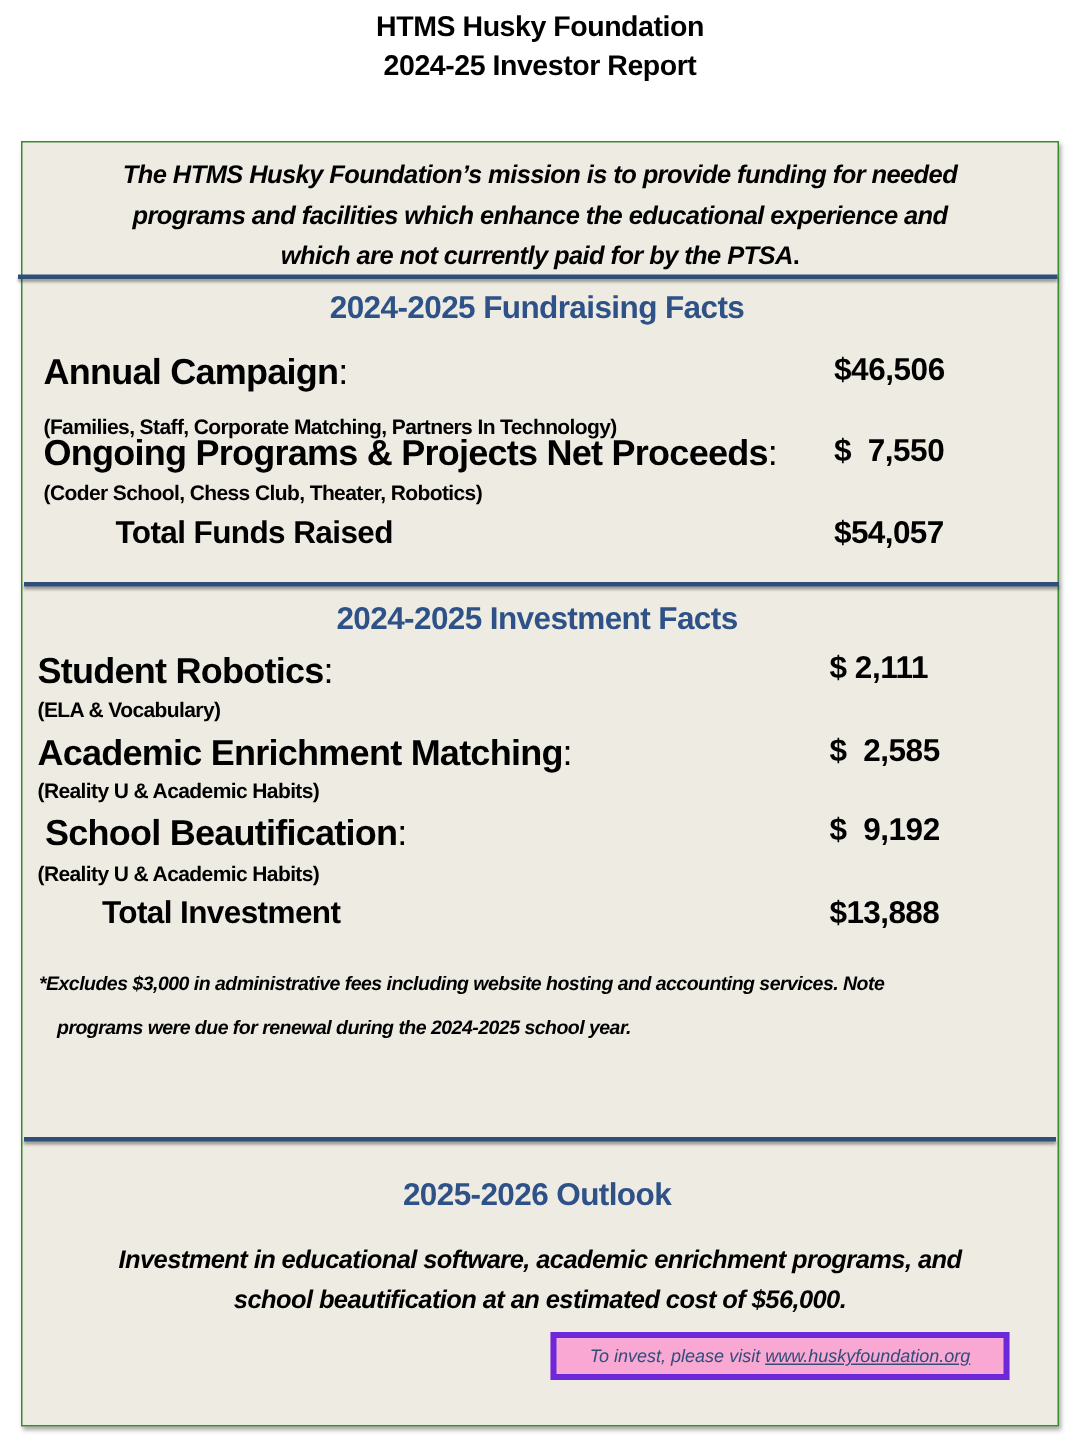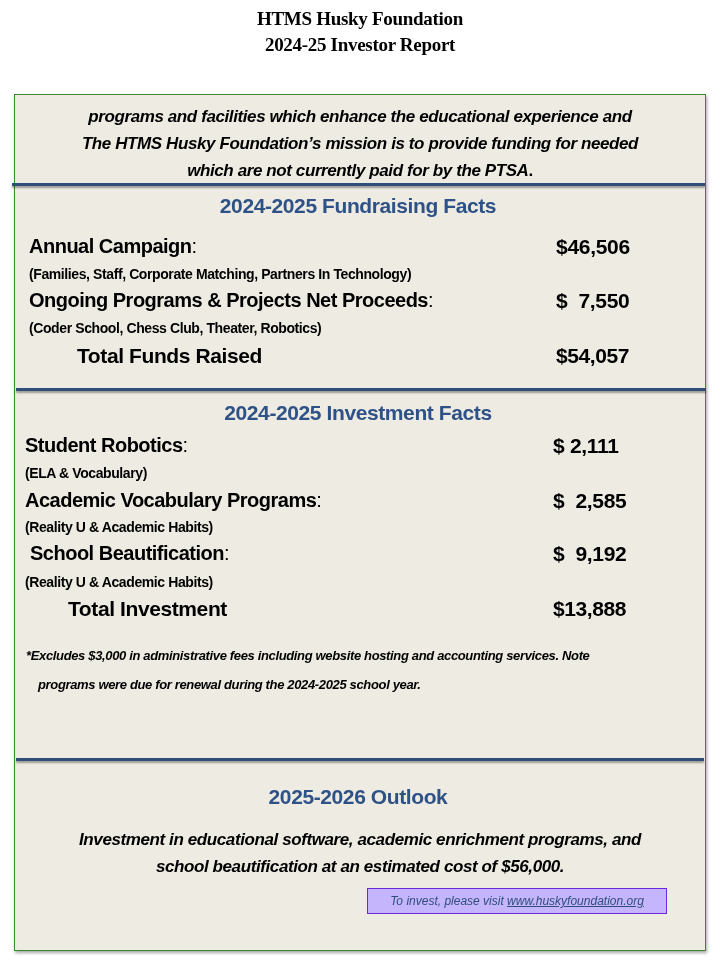--- a/index.html
+++ b/index.html
@@ -1,102 +1,102 @@
 <!DOCTYPE html>
 <html><head>
 <meta charset="utf-8">
 <style>
   html, body { margin: 0; padding: 0; }
   body {
     width: 720px; height: 960px; background: #ffffff; position: relative; overflow: hidden;
     font-family: "Liberation Sans", sans-serif; color: #000;
   }
-  .header { position: absolute; left: 0; top: 6px; width: 720px; text-align: center; font-family: Liberation Serif, serif; }
+  .header { position: absolute; left: 0; top: 6px; width: 720px; text-align: center; }
   .header .t1, .header .t2 { font-weight: bold; font-size: 19px; line-height: 26px; letter-spacing: -0.3px; }
   .header .sub { font-weight: bold; font-style: italic; font-size: 15px; color: #1f7a1f; line-height: 22px; }
   .header .sub u { text-decoration: underline; }
 
   .panel {
     position: absolute; left: 14px; top: 94px; width: 690px; height: 855px;
     background: #edebe2; border: 1px solid #3b8a2e; box-shadow: 1px 2px 3px rgba(0,0,0,0.35);
   }
   .mission {
     position: absolute; left: 30px; top: 103px; width: 660px; text-align: center;
     font-style: italic; font-weight: bold; font-size: 17px; line-height: 27px; letter-spacing: -0.4px;
   }
   .rule { position: absolute; height: 3px; background: #2f4e7a; box-shadow: 0 2px 2px rgba(0,0,0,0.35); }
 
   .sec-title {
     position: absolute; left: 0; width: 716px; text-align: center;
     color: #2e5287; font-weight: bold; font-size: 21px; letter-spacing: -0.4px;
   }
-  .item-label { position: absolute; font-weight: bold; font-size: 20px; letter-spacing: -0.5px; }
+  .item-label { position: absolute; font-weight: bold; font-size: 24px; letter-spacing: -0.5px; }
   .item-label .colon { font-weight: normal; }
   .item-sub { position: absolute; font-weight: bold; font-size: 14px; letter-spacing: -0.4px; }
   .item-val { position: absolute; font-weight: bold; font-size: 21px; letter-spacing: -0.3px; white-space: pre; }
   .total-label, .total-val { position: absolute; font-weight: bold; font-size: 21px; letter-spacing: -0.4px; white-space: pre; }
 
   .footnote {
     position: absolute; left: 26px; top: 641px; width: 650px;
     font-weight: bold; font-style: italic; font-size: 13px; line-height: 29px; letter-spacing: -0.35px;
   }
   .footnote .line { display: block; white-space: nowrap; }
   .footnote .ind { padding-left: 12px; }
 
   .outlook-text {
     position: absolute; left: 20px; top: 826px; width: 680px; text-align: center;
     font-weight: bold; font-style: italic; font-size: 17px; line-height: 27px; letter-spacing: -0.4px;
   }
   .invest-box {
     position: absolute; left: 367px; top: 888px; width: 298px; height: 24px;
-    border: 1px solid #6d28d9; background: #c4b5fd; text-align: center;
+    border: 4px solid #6d28d9; background: #f9a8d4; text-align: center;
     font-style: italic; font-size: 12px; line-height: 24px; color: #2f4e7a;
   }
   .invest-box a { color: #2f4e7a; text-decoration: underline; }
 </style>
 </head>
 <body>
 
 <div class="header">
   <div class="t1">HTMS Husky Foundation</div>
   <div class="t2">2024-25 Investor Report</div>
 </div>
 
 <div class="panel"></div>
 
 <div class="mission">
+  <div>The HTMS Husky Foundation’s mission is to provide funding for needed</div>
   <div>programs and facilities which enhance the educational experience and</div>
-  <div>The HTMS Husky Foundation’s mission is to provide funding for needed</div>
   <div><span>which are not currently paid for by the PTSA</span><span style="font-style:normal">.</span></div>
 </div>
 
 <div class="rule" style="left:12px; top:183px; width:693px;"></div>
 
 <div class="sec-title" style="top:194px;">2024-2025 Fundraising Facts</div>
 
 <div class="item-label" style="left:29px; top:235px;"><span>Annual Campaign</span><span class="colon">:</span></div>
 <div class="item-val" style="left:556px; top:235px;">$46,506</div>
-<div class="item-sub" style="left:29px; top:266px;">(Families, Staff, Corporate Matching, Partners In Technology)</div>
+<div class="item-sub" style="left:29px; top:276px;">(Families, Staff, Corporate Matching, Partners In Technology)</div>
 
 <div class="item-label" style="left:29px; top:289px;"><span>Ongoing Programs &amp; Projects Net Proceeds</span><span class="colon">:</span></div>
 <div class="item-val" style="left:556px; top:289px;">$  7,550</div>
 <div class="item-sub" style="left:29px; top:320px;">(Coder School, Chess Club, Theater, Robotics)</div>
 
 <div class="total-label" style="left:77px; top:344px;">Total Funds Raised</div>
 <div class="total-val" style="left:556px; top:344px;">$54,057</div>
 
 <div class="rule" style="left:16px; top:388px; width:690px;"></div>
 
 <div class="sec-title" style="top:401px;">2024-2025 Investment Facts</div>
 
 <div class="item-label" style="left:25px; top:434px;"><span>Student Robotics</span><span class="colon">:</span></div>
 <div class="item-val" style="left:553px; top:434px;">$ 2,111</div>
 <div class="item-sub" style="left:25px; top:465px;">(ELA &amp; Vocabulary)</div>
 
-<div class="item-label" style="left:25px; top:489px;"><span>Academic Vocabulary Programs</span><span class="colon">:</span></div>
+<div class="item-label" style="left:25px; top:489px;"><span>Academic Enrichment Matching</span><span class="colon">:</span></div>
 <div class="item-val" style="left:553px; top:489px;">$  2,585</div>
 <div class="item-sub" style="left:25px; top:519px;">(Reality U &amp; Academic Habits)</div>
 
 <div class="item-label" style="left:30px; top:542px;"><span>School Beautification</span><span class="colon">:</span></div>
 <div class="item-val" style="left:553px; top:542px;">$  9,192</div>
 <div class="item-sub" style="left:25px; top:574px;">(Reality U &amp; Academic Habits)</div>
 
 <div class="total-label" style="left:68px; top:597px;">Total Investment</div>
 <div class="total-val" style="left:553px; top:597px;">$13,888</div>
 

